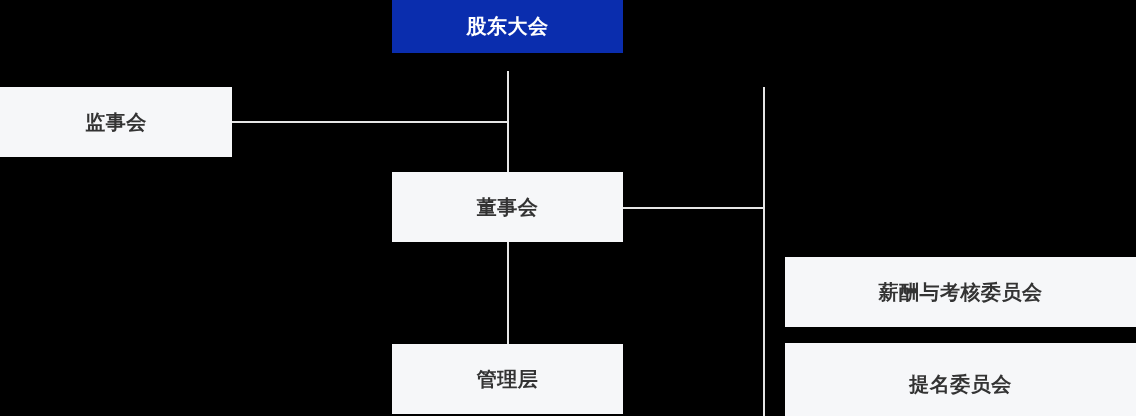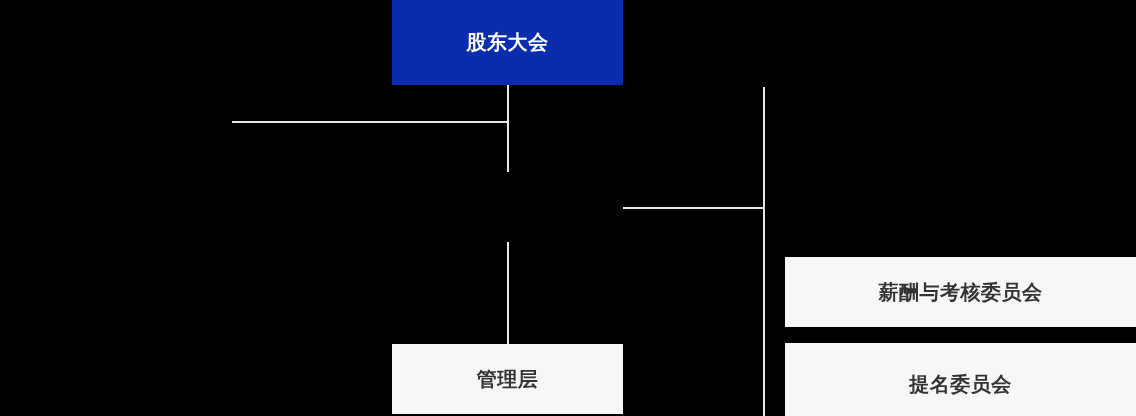--- a/index.html
+++ b/index.html
@@ -31,21 +31,21 @@
   .node.root {
     background: #0a2dae;
     color: #ffffff;
   }
   .connector {
     position: absolute;
     background: #e6e6e6;
   }
 
   
-  #node-shareholders   { left: 392px; top: 0;     width: 231px; height: 85px; }
+  #node-shareholders   { left: 392px; top: 0;     width: 231px; height: 53px; }
   #node-supervisory    { left: 0;     top: 87px;  width: 232px; height: 70px; }
   #node-board          { left: 392px; top: 172px; width: 231px; height: 70px; }
   #node-management     { left: 392px; top: 344px; width: 231px; height: 70px; }
   #node-strategy       { left: 785px; top: 87px;  width: 351px; height: 70px; }
   #node-audit          { left: 785px; top: 172px; width: 351px; height: 70px; }
   #node-remuneration   { left: 785px; top: 257px; width: 351px; height: 70px; }
   #node-nomination     { left: 785px; top: 343px; width: 351px; height: 82px; }
 
   
   #line-root-to-board       { left: 507px; top: 71px;  width: 2px;   height: 101px; }
@@ -62,21 +62,27 @@
   <div class="connector" id="line-root-to-board"></div>
   <div class="connector" id="line-board-to-management"></div>
   <div class="connector" id="line-supervisory-branch"></div>
   <div class="connector" id="line-board-to-spine"></div>
   <div class="connector" id="line-committee-spine"></div>
 
   <div class="node root" id="node-shareholders">
     <span>股东大会</span>
   </div>
 
+  <div class="node" id="node-supervisory">
+    <span>监事会</span>
+  </div>
 
+  <div class="node" id="node-board">
+    <span>董事会</span>
+  </div>
 
   <div class="node" id="node-management">
     <span>管理层</span>
   </div>
 
 
 
   <div class="node" id="node-remuneration">
     <span>薪酬与考核委员会</span>
   </div>

